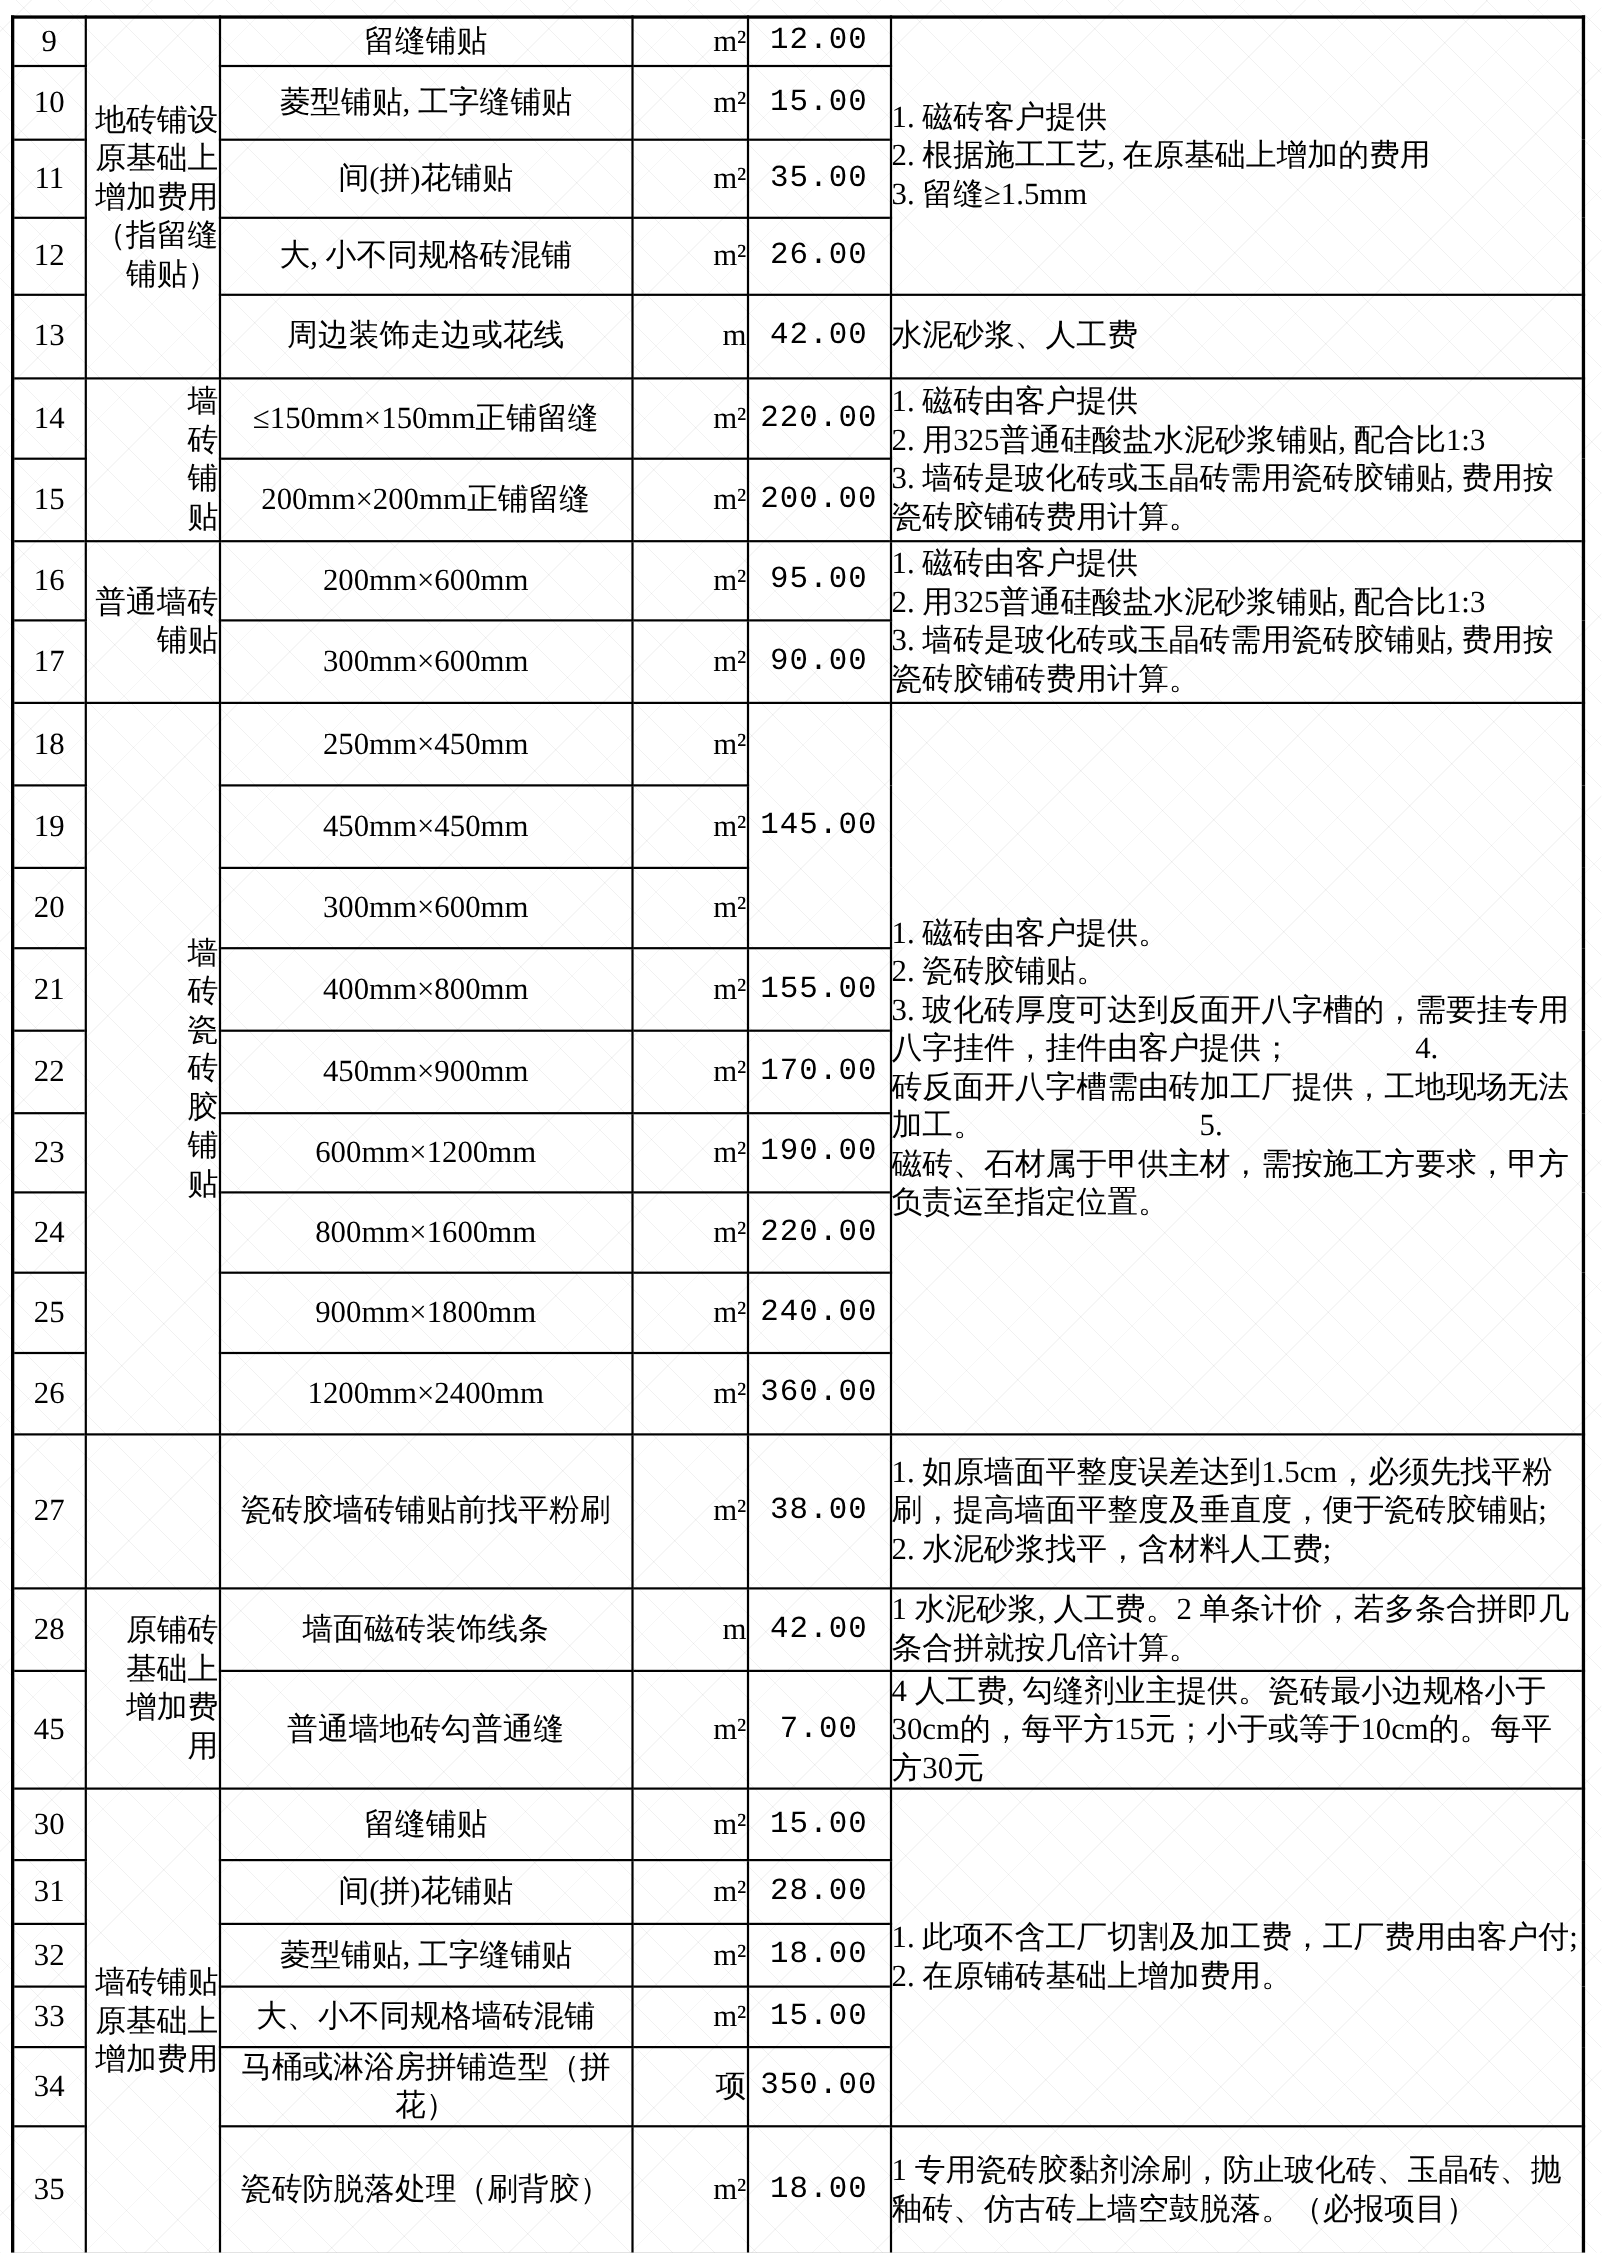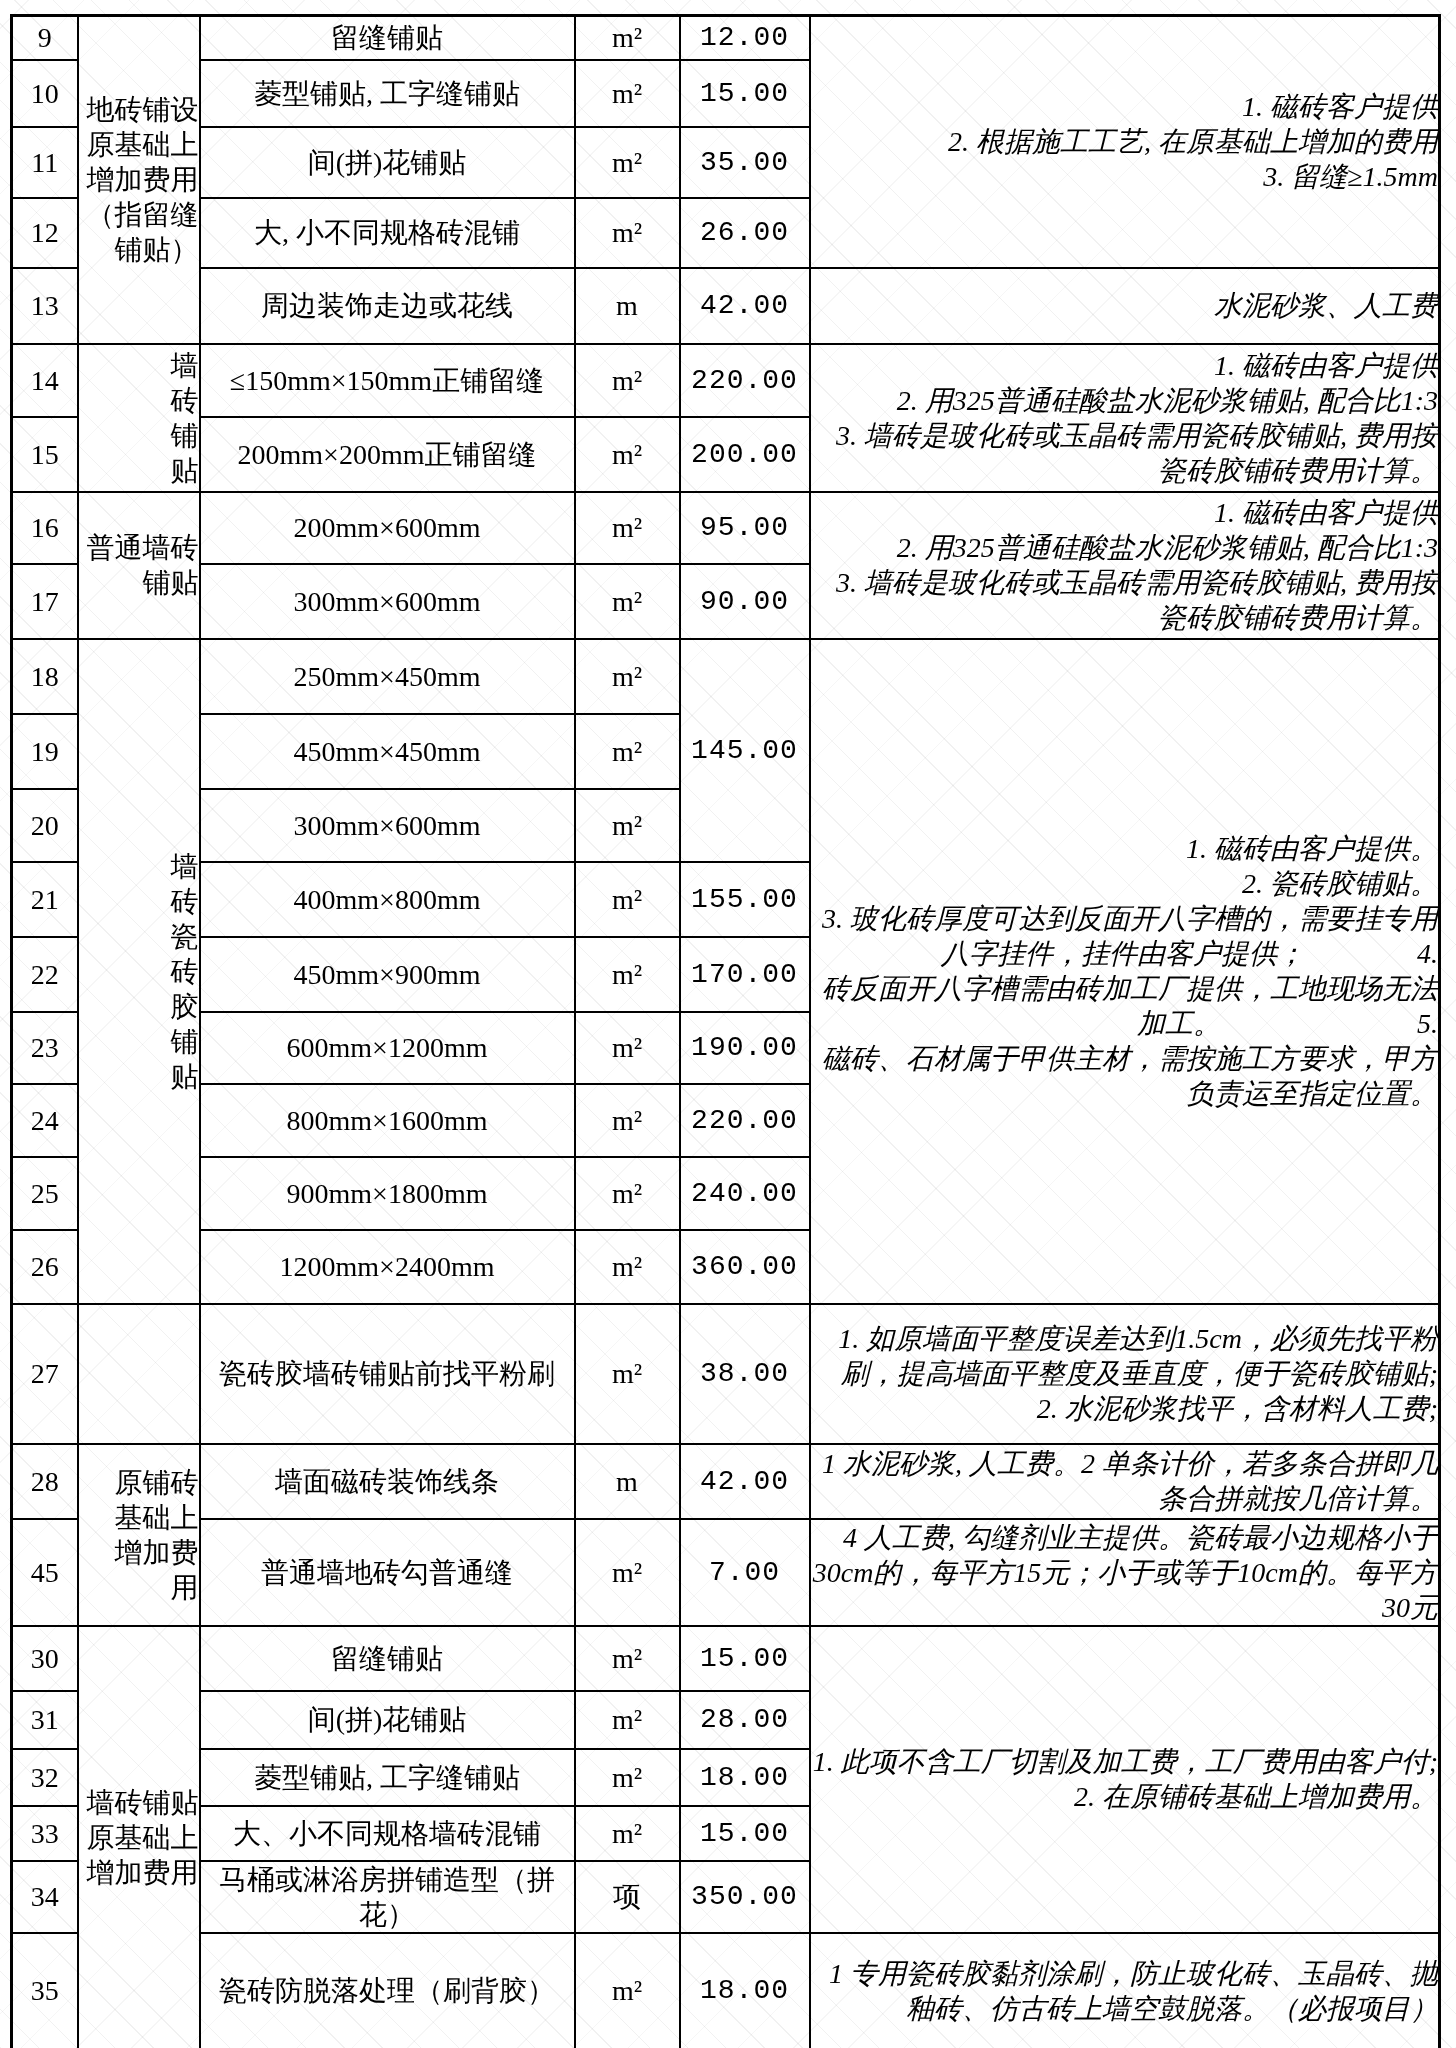--- a/index.html
+++ b/index.html
@@ -36,28 +36,27 @@
     text-align:right;
     white-space:pre-line;
     padding:2px 2px;
     line-height:1.3;
   }
   td.item{
     text-align:center;
     padding:2px 8px;
     line-height:1.25;
   }
-  td.unit{text-align:center;}
+  td.unit{text-align:right;}
   td.price-c{text-align:center;letter-spacing:1px;font-family:Liberation Mono, monospace;}
   td.note{
-    text-align:right;
+    text-align:left;
     white-space:pre-line;
     padding:4px 10px;
     line-height:1.25;
-    font-style:italic;
   }
 </style>
 </head>
 <body>
 
 <div class="sheet">
   <table class="price">
     <colgroup>
       <col style="width:66px">
         <col style="width:122px">

